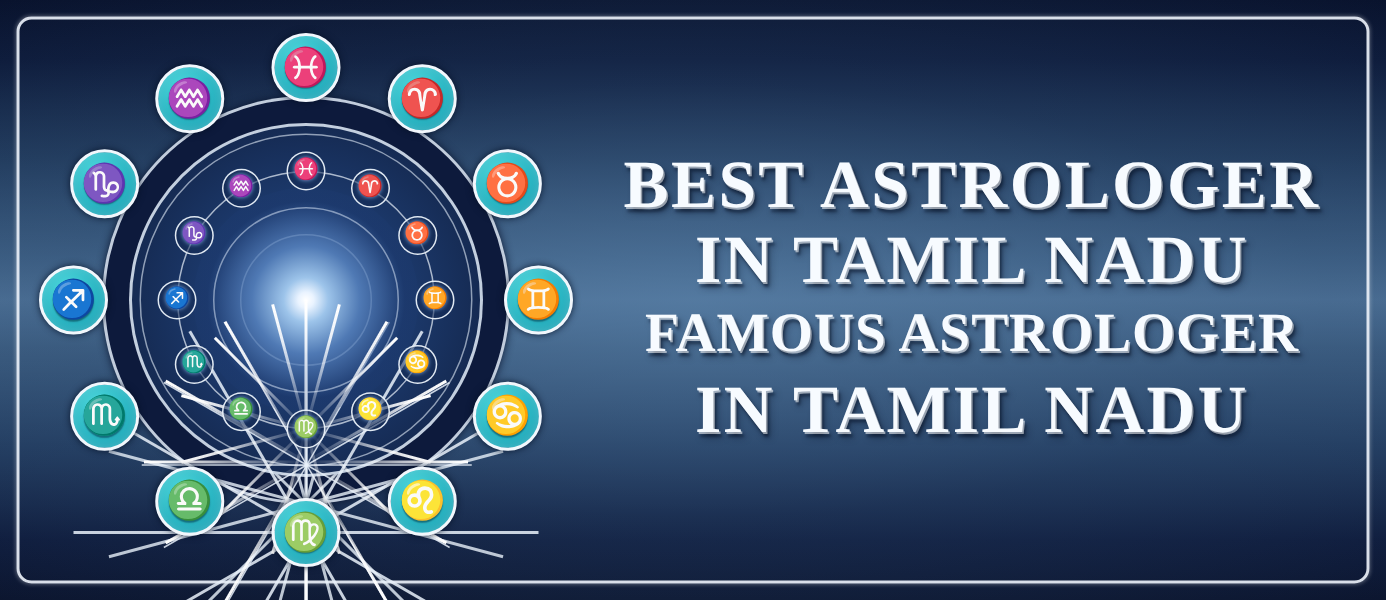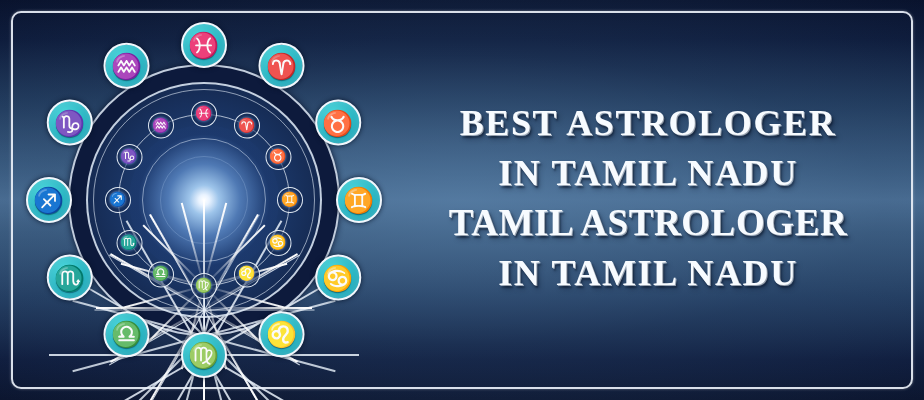--- a/index.html
+++ b/index.html
@@ -135,21 +135,21 @@
 
   
   .headline{
     position:absolute;left:392px;top:98px;width:512px;
     text-align:center;
   }
   .headline .line{
     color:#f7fbff;
     font-family:"Liberation Serif", serif;
     font-weight:700;
-    font-size:36px;
+    font-size:45px;
     line-height:50px;
     letter-spacing:1.6px;
     white-space:nowrap;
     text-shadow:
       1px 1px 0 rgba(255,255,255,.55),
       2px 3px 2px rgba(8,18,38,.55),
       3px 4px 5px rgba(8,18,38,.35);
   }
   .headline .line.wide{font-size:37px;letter-spacing:.6px;}
 </style>
@@ -271,17 +271,17 @@
           <div class="badge" style="transform: translate(-134.234px, -77.5px);">♑</div>
           <div class="badge" style="transform: translate(-77.5px, -134.234px);">♒</div>
         </div>
 
     </div>
   </div>
 
   <div class="headline">
     <div class="line">BEST ASTROLOGER</div>
     <div class="line">IN TAMIL NADU</div>
-    <div class="line wide">TAMIL ASTROLOGER</div>
+    <div class="line wide">FAMOUS ASTROLOGER</div>
     <div class="line">IN TAMIL NADU</div>
   </div>
 
 </div>
 
 </body></html>

